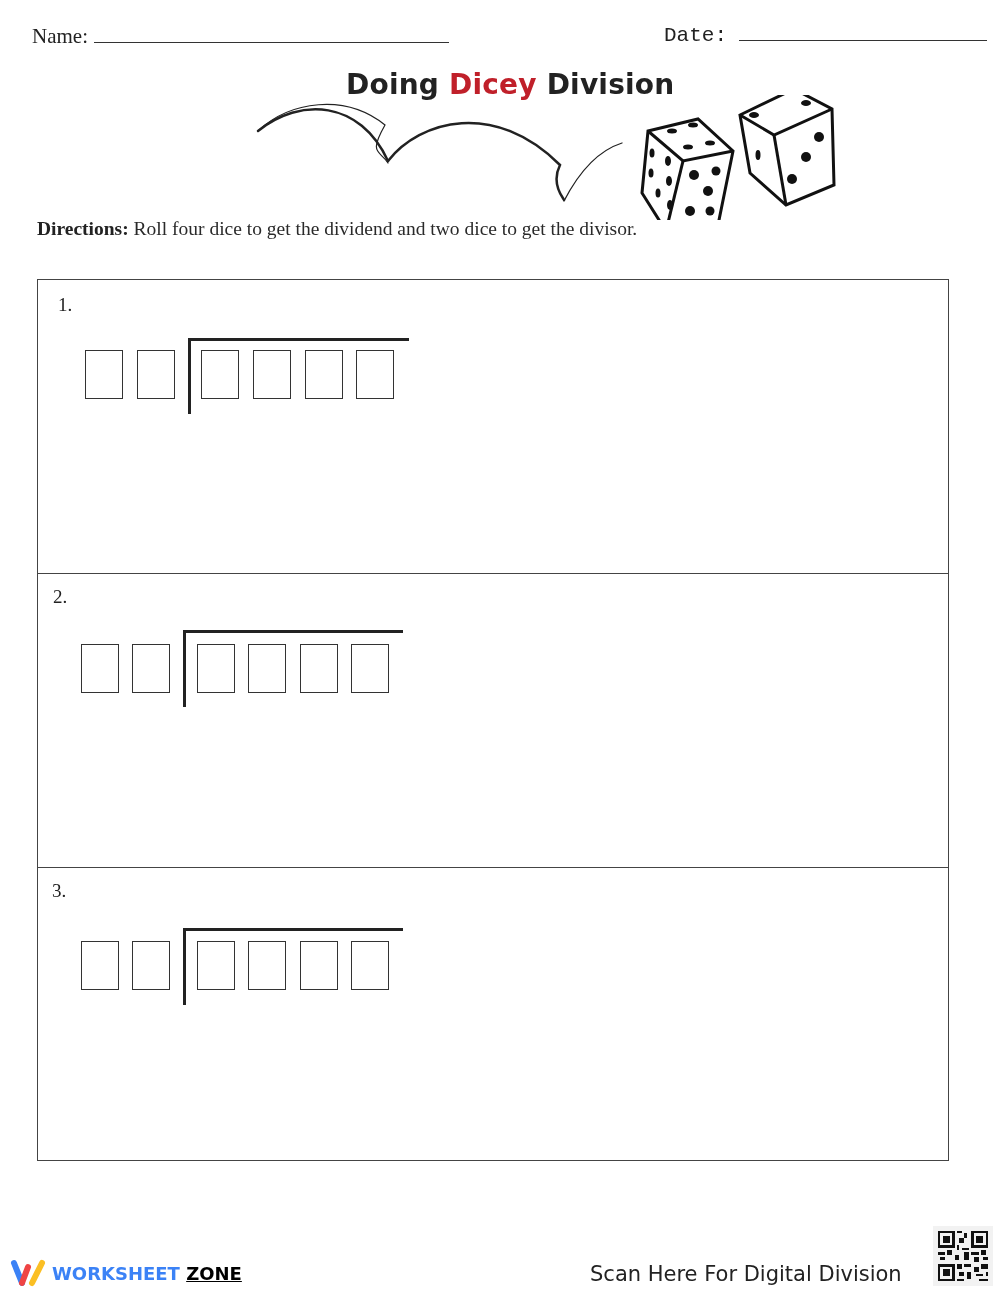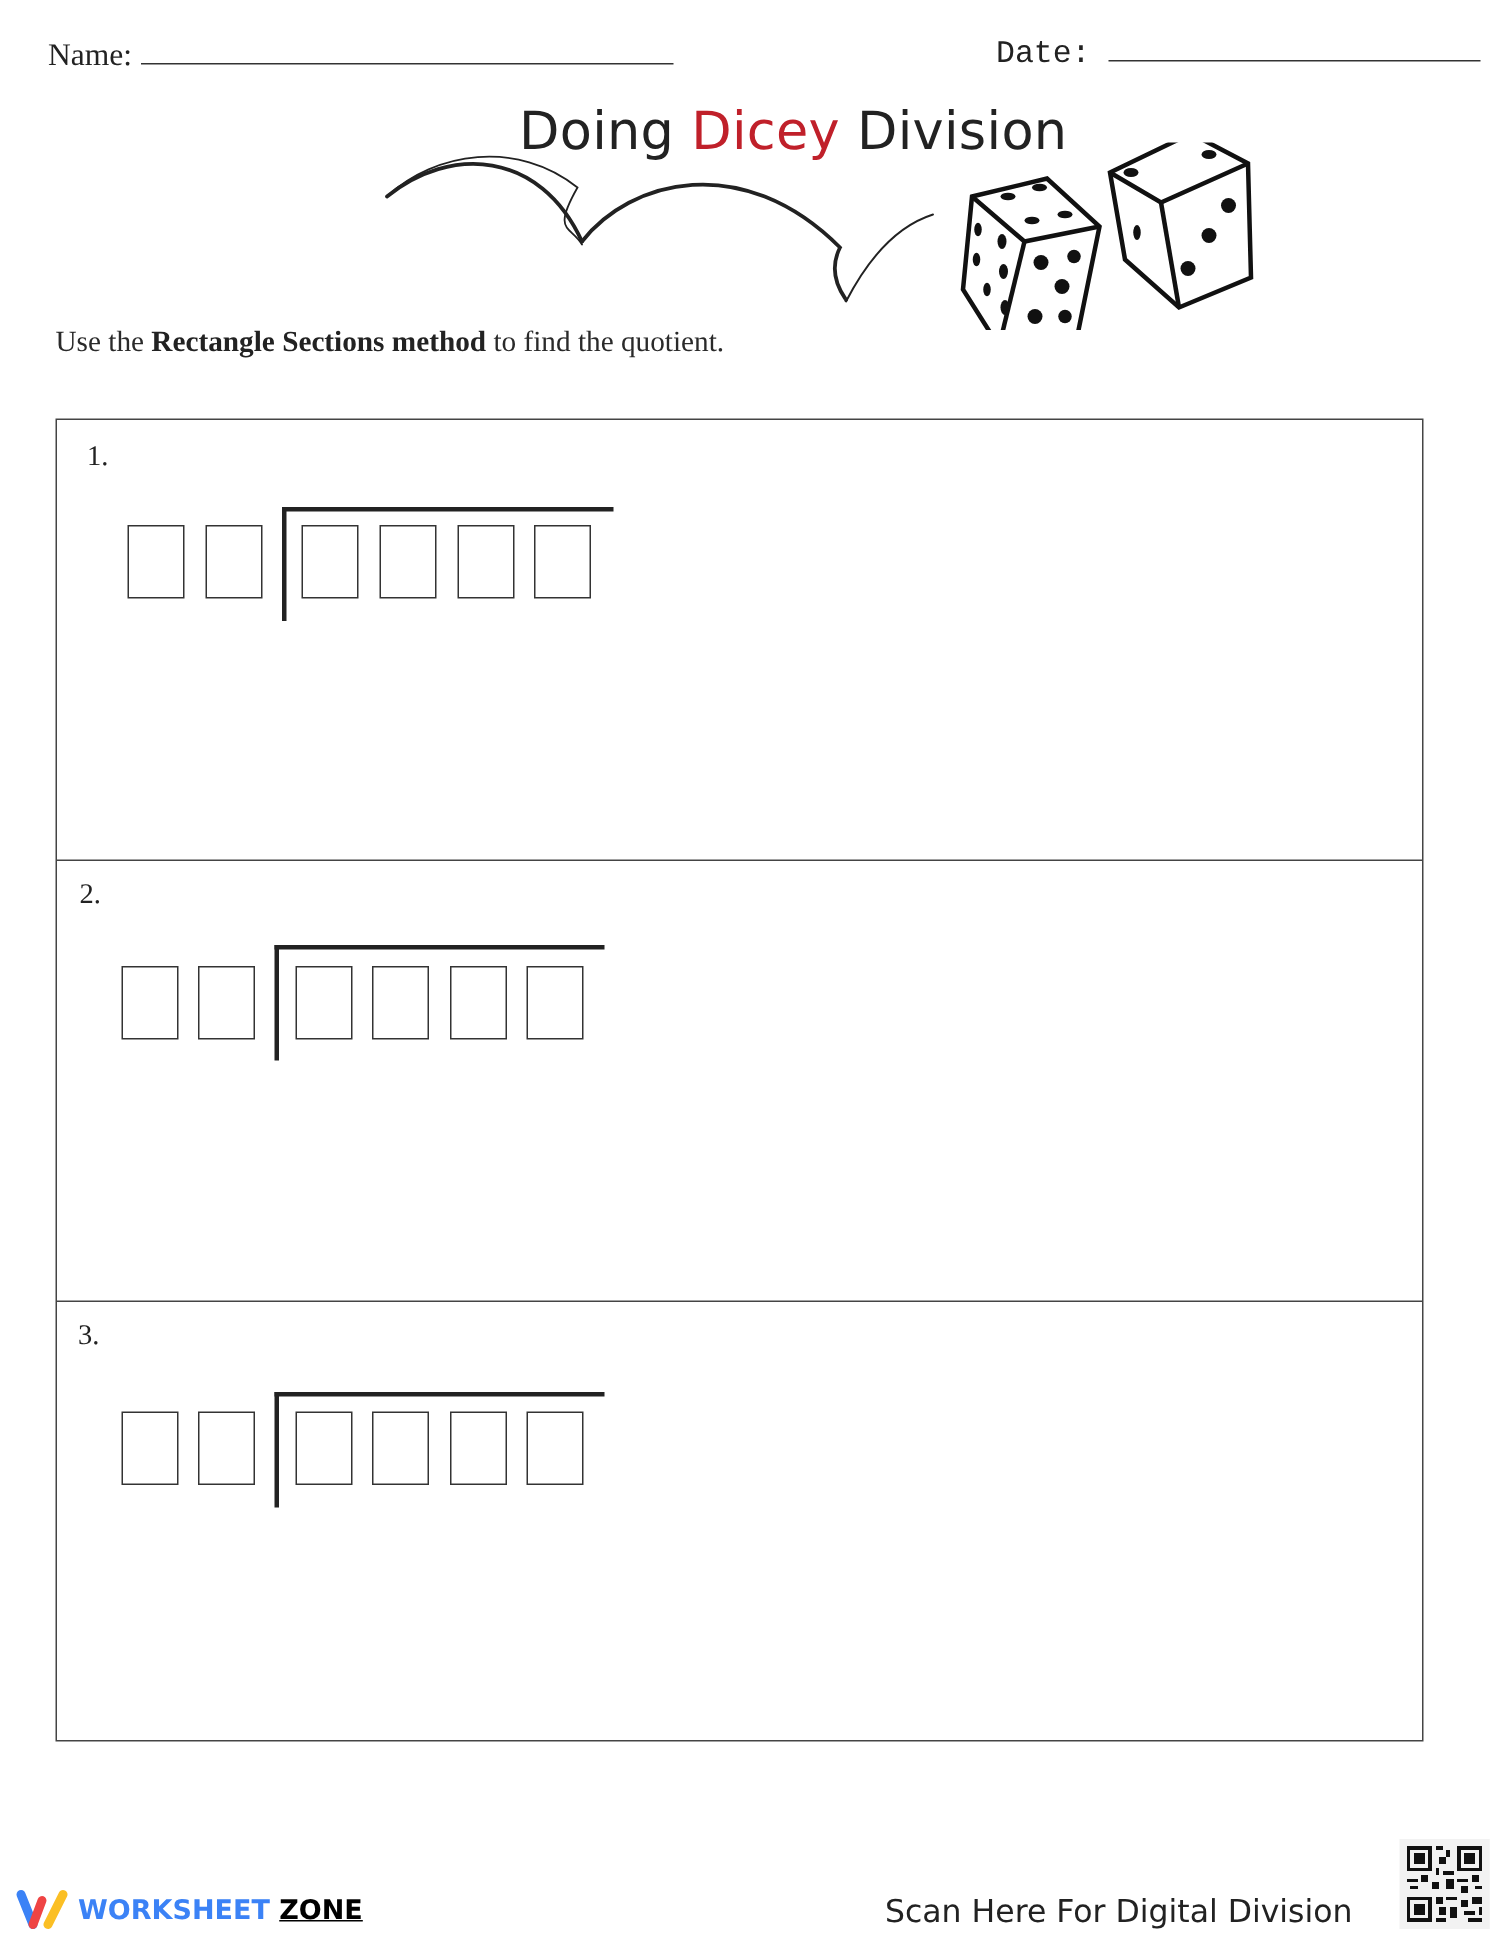--- a/index.html
+++ b/index.html
@@ -1,20 +1,20 @@
 <!DOCTYPE html>
 <html><head>
   <meta charset="utf-8">
   <style>
     html, body { margin: 0; padding: 0; background: #fff; }
     body { width: 1000px; height: 1294px; position: relative; overflow: hidden; font-family: "Liberation Serif", "DejaVu Serif", serif; color: #222; }
     .abs { position: absolute; }
     .hdr-field { font-size: 21px; top: 24px; }
     .hdr-field .line { display: inline-block; border-bottom: 1.5px solid #333; vertical-align: baseline; height: 16px; margin-left: 6px; }
-    .title { top: 68px; left: 346px; font-family: "DejaVu Sans", sans-serif; font-weight: normal; font-size: 35px; color: #222; letter-spacing: 0.2px; }
+    .title { top: 68px; left: 346px; font-family: "DejaVu Sans", sans-serif; font-weight: bold; font-size: 28px; color: #222; letter-spacing: 0.2px; }
     .title .red { color: #c0202a; }
     .directions { left: 37px; top: 216px; font-size: 19.5px; line-height: 26px; color: #2a2a2a; }
     .directions b { color: #222; }
     .work-box { left: 37px; top: 279px; width: 910px; height: 880px; border: 1.5px solid #444; }
     .section { position: absolute; left: 0; width: 910px; }
     .section + .section { border-top: 1.5px solid #444; }
     .num { position: absolute; font-size: 19px; color: #222; }
     .cell { position: absolute; width: 38px; height: 49px; border: 1.5px solid #333; box-sizing: border-box; background: #fff; }
     .bracket-v { position: absolute; width: 3px; background: #222; }
     .bracket-h { position: absolute; height: 3px; background: #222; }
@@ -80,21 +80,21 @@
         <ellipse cx="72" cy="28" rx="5" ry="3"></ellipse>
       <ellipse cx="24" cy="80" rx="2.5" ry="5"></ellipse>
       <circle cx="85" cy="62" r="5"></circle>
         <circle cx="72" cy="82" r="5"></circle>
         <circle cx="58" cy="104" r="5"></circle>
     </g>
   </g>
 </svg>
 
 <div class="abs directions">
-  <div><span>Use the </span><b>Rectangle Sections method</b><span> to find the quotient.</span></div>
+  <div><b>Directions:</b><span> Roll four dice to get the dividend and two dice to get the divisor.</span></div>
 </div>
 
 <div class="abs work-box">
 
   <div class="section" style="top:0;height:293px;">
     <div class="num" style="left:20px;top:14px;">1.</div>
     <div class="cell" style="left:47px;top:70px;"></div>
     <div class="cell" style="left:99px;top:70px;"></div>
     <div class="bracket-v" style="left:150px;top:58px;height:76px;"></div>
     <div class="bracket-h" style="left:150px;top:58px;width:221px;"></div>

